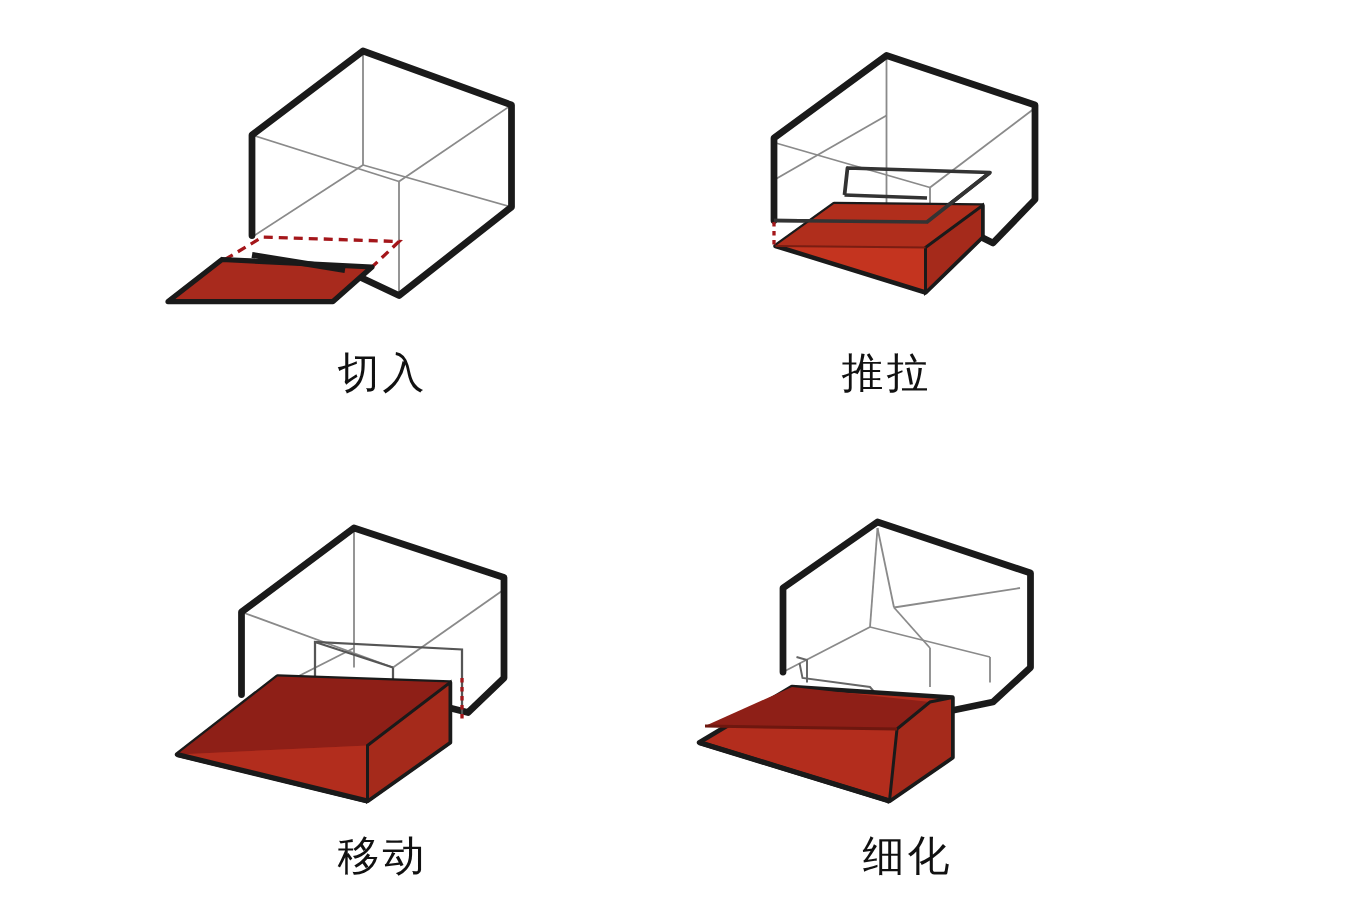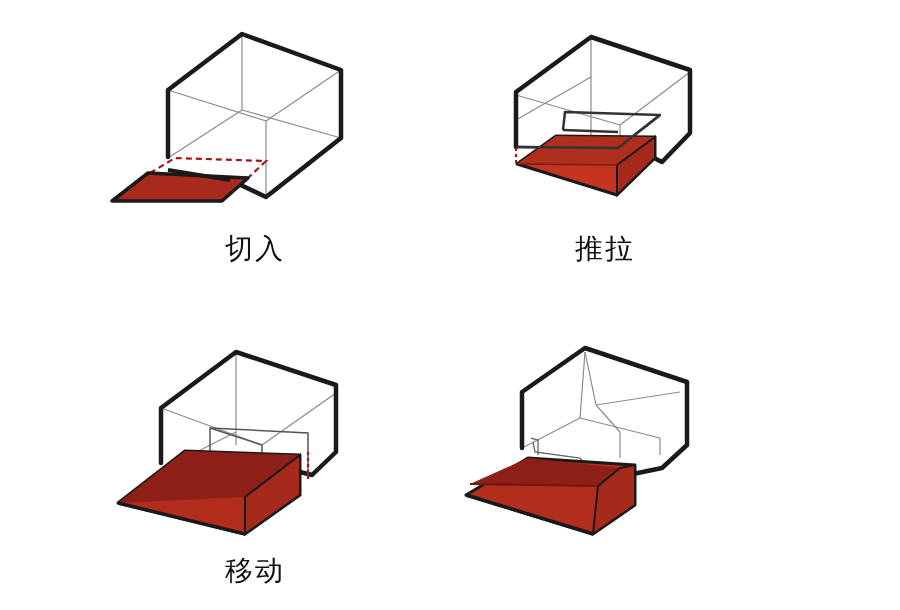--- a/index.html
+++ b/index.html
@@ -50,21 +50,21 @@
     <polyline class="mid" points="563,130 565,112 660,115 618,148 516,147"></polyline>
     <line class="mid" x1="563" y1="130" x2="618" y2="132"></line>
 
     <polygon points="517,164 556,136 655,137 655,158 617,195" fill="#c4341f" stroke="#1a1a1a" stroke-width="3" stroke-linejoin="round"></polygon>
     <polygon points="517,164 556,136 655,137 617,165" fill="#b02e1c"></polygon>
     <polygon points="617,165 655,137 655,158 617,195" fill="#a52a1b" stroke="#1a1a1a" stroke-width="2"></polygon>
     <line x1="517" y1="164" x2="617" y2="165" stroke="#7a1d12" stroke-width="1.5"></line>
     <line class="dash" x1="516" y1="148" x2="516" y2="164" style="stroke-dasharray:3 3"></line>
     <polyline class="mid" points="516,147 618,148 660,115"></polyline>
   </svg>
-  <div class="label" style="left:605px;top:230px;font-family:Liberation Serif, serif;">推拉</div>
+  <div class="label" style="left:591px;top:230px;font-family:Liberation Serif, serif;">推拉</div>
 </div>
 
 <div class="panel" style="left:0;top:0;width:450px;height:610px;">
   <svg width="450" height="610">
     <line class="thin" x1="236" y1="352" x2="236" y2="445"></line>
     <line class="thin" x1="161" y1="408" x2="262" y2="445"></line>
     <line class="thin" x1="236" y1="432" x2="161" y2="470"></line>
     <line class="thin" x1="262" y1="445" x2="336" y2="393"></line>
     <polyline class="thick" points="161,463 161,408 236,352 336,385 336,452 312,475 300,472"></polyline>
 
@@ -96,13 +96,14 @@
 
     <polyline class="thin" style="stroke:#666;stroke-width:1.3" points="533,442 535,452 580,458 586,465 620,468"></polyline>
     <polyline class="thin" style="stroke:#666;stroke-width:1.3" points="531,438 538,440 538,455"></polyline>
 
     <polygon points="466,495 528,458 635,465 635,505 593,534" fill="#b32d1d" stroke="#1a1a1a" stroke-width="3" stroke-linejoin="round"></polygon>
     <polygon points="470,484 528,458 620,468 598,486" fill="#8e1f17"></polygon>
     <polygon points="598,486 620,468 635,465 635,505 593,534" fill="#a52a1b" stroke="#1a1a1a" stroke-width="2"></polygon>
     <line x1="470" y1="484" x2="598" y2="486" stroke="#6e170f" stroke-width="2"></line>
     <line x1="466" y1="495" x2="593" y2="534" stroke="#1a1a1a" stroke-width="3.5"></line>
   </svg>
+  <div class="label" style="left:605px;top:552px;">细化</div>
 </div>
 
 </body></html>

